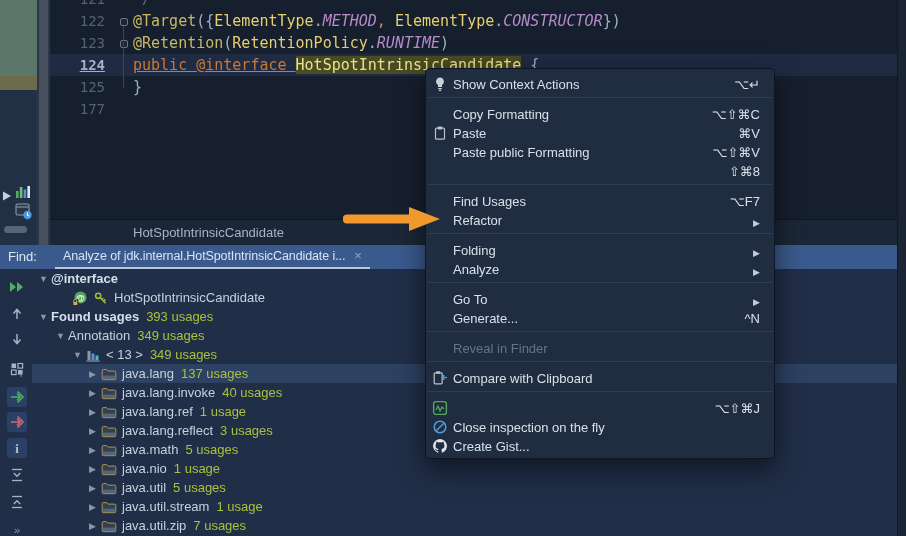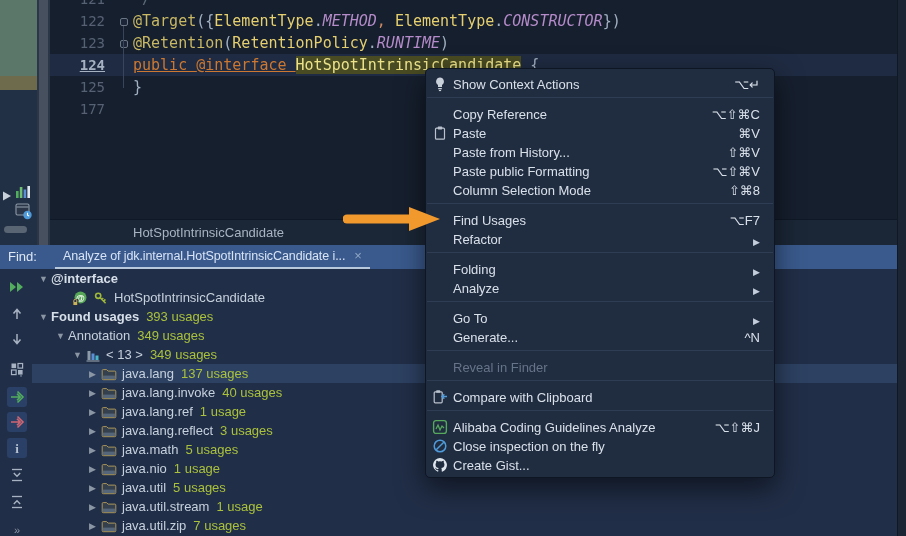--- a/index.html
+++ b/index.html
@@ -387,46 +387,40 @@
             <rect x="6.2" y="12" width="3.6" height="1.3" fill="#c8d0da"></rect>
             <rect x="6.9" y="14" width="2.2" height="1.1" fill="#c8d0da"></rect>
           </svg>
         </span>
         <span class="mlabel">Show Context Actions</span>
         <span class="mshort">⌥↵</span>
       </div>
       <div class="msep"></div>
       <div class="mi">
         <span class="mic"></span>
-        <span class="mlabel">Copy Reference</span>
+        <span class="mlabel">Copy Formatting</span>
         <span class="mshort">⌥⇧⌘C</span>
       </div>
       <div class="mi">
         <span class="mic">
           <svg width="16" height="16" viewBox="0 0 16 16">
             <rect x="3.5" y="3.2" width="9" height="11" rx="1" fill="none" stroke="#b9c2ce" stroke-width="1.2"></rect>
             <rect x="5.8" y="1.6" width="4.4" height="2.8" rx="0.6" fill="#b9c2ce"></rect>
           </svg>
         </span>
         <span class="mlabel">Paste</span>
         <span class="mshort">⌘V</span>
       </div>
       <div class="mi">
         <span class="mic"></span>
-        <span class="mlabel">Paste from History...</span>
-        <span class="mshort">⇧⌘V</span>
-      </div>
-      <div class="mi">
-        <span class="mic"></span>
         <span class="mlabel">Paste public Formatting</span>
         <span class="mshort">⌥⇧⌘V</span>
       </div>
       <div class="mi">
         <span class="mic"></span>
-        <span class="mlabel">Column Selection Mode</span>
         <span class="mshort">⇧⌘8</span>
       </div>
       <div class="msep"></div>
       <div class="mi">
         <span class="mic"></span>
         <span class="mlabel">Find Usages</span>
         <span class="mshort">⌥F7</span>
       </div>
       <div class="mi">
         <span class="mic"></span>
@@ -472,21 +466,20 @@
         <span class="mlabel">Compare with Clipboard</span>
       </div>
       <div class="msep"></div>
       <div class="mi">
         <span class="mic">
           <svg width="16" height="16" viewBox="0 0 16 16">
             <rect x="1.6" y="1.6" width="12.8" height="12.8" rx="2.4" fill="none" stroke="#55a85c" stroke-width="1.4"></rect>
             <path d="M4 10 l2-4 2 5 2-4 2 2" fill="none" stroke="#55a85c" stroke-width="1.3"></path>
           </svg>
         </span>
-        <span class="mlabel">Alibaba Coding Guidelines Analyze</span>
         <span class="mshort">⌥⇧⌘J</span>
       </div>
       <div class="mi">
         <span class="mic">
           <svg width="16" height="16" viewBox="0 0 16 16">
             <circle cx="8" cy="8" r="5.8" fill="none" stroke="#4f9ad9" stroke-width="1.5"></circle>
             <line x1="4.2" y1="11.8" x2="11.8" y2="4.2" stroke="#4f9ad9" stroke-width="1.5"></line>
           </svg>
         </span>
         <span class="mlabel">Close inspection on the fly</span>

